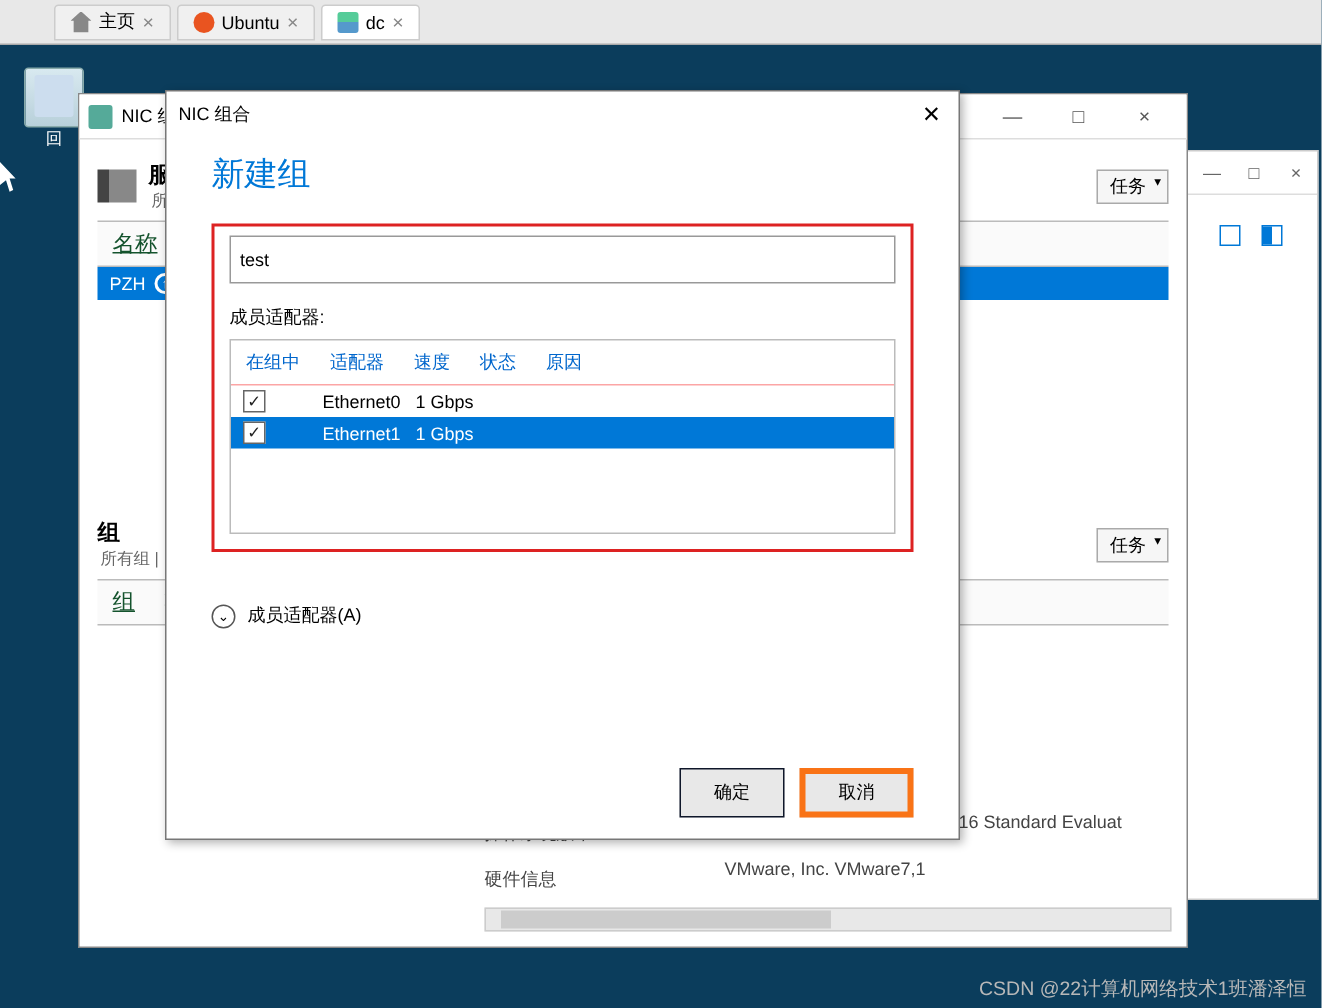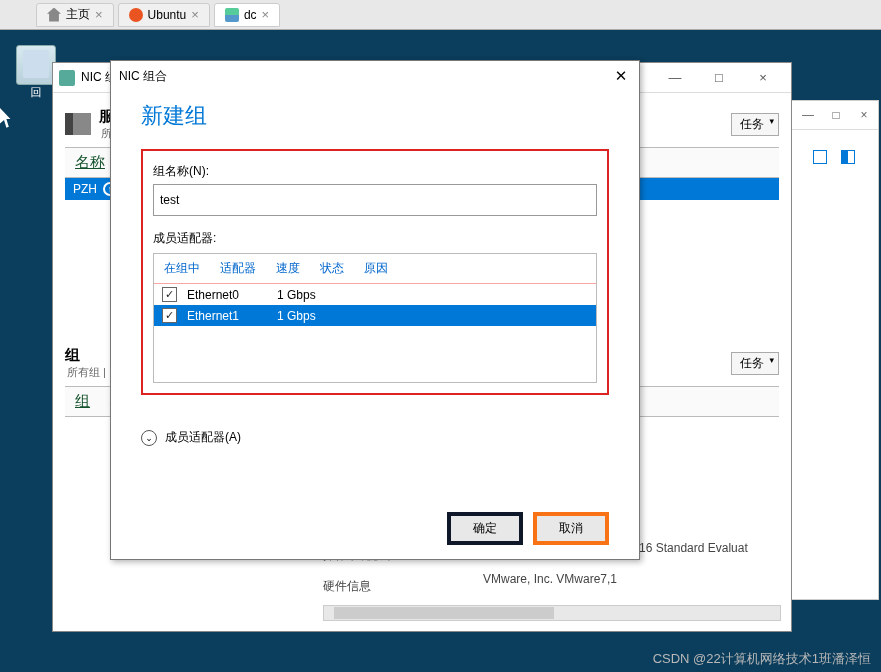--- a/index.html
+++ b/index.html
@@ -66,28 +66,28 @@
 .redbox { border: 2px solid #d22; padding: 6px 10px 10px; margin-bottom: 12px; }
 .lbl { font-size: 12px; margin: 6px 0 4px; }
 .txtfield { width: 100%; border: 1px solid #999; padding: 3px 6px; font-size: 12px; height: 32px; }
 
 .adapter-list { border: 1px solid #bbb; margin-top: 6px; height: 130px; background: #fff; }
 .adapter-hdr { display: flex; border-bottom: 1px solid #fca5a5; align-items: center; }
 .adapter-hdr span { font-size: 12px; color: #0066cc; padding: 6px 10px; cursor: pointer; }
 .adapter-row { display: flex; align-items: center; padding: 3px 8px; font-size: 12px; gap: 10px; }
 .adapter-row.selected { background: #0078d7; color: #fff; }
 .chk { width: 15px; height: 15px; border: 1px solid #666; background: #fff; display: flex; align-items: center; justify-content: center; font-size: 11px; color: #222; cursor: pointer; }
-.adapter-row .name { width: 80px; }
+.adapter-row .name { width: 80px; text-align: right; }
 
 .expander { display: flex; align-items: center; gap: 8px; font-size: 12px; margin: 22px 0 10px; cursor: pointer; }
 .chevron { width: 16px; height: 16px; border: 1.5px solid #555; border-radius: 50%; display: flex; align-items: center; justify-content: center; font-size: 9px; }
 
 .dialog-btns { margin-top: auto; display: flex; justify-content: flex-end; gap: 10px; }
 .btn { padding: 4px 22px; border: 4px solid #f97316; background: #e8e8e8; font-size: 12px; cursor: pointer; }
-.btn.primary { border: 4px solid #0f172a; }
+.btn.primary { border: 1px solid #0f172a; }
 
 .watermark { position: absolute; right: 10px; bottom: 4px; font-size: 13px; color: #b8b8b8; font-weight: 500; }
 </style>
 </head>
 <body>
 
 <div class="tabs">
   <div class="tab">
     <span class="tab-icon home-icon"></span>
     <span>主页</span>
@@ -183,21 +183,20 @@
 
 <div class="dialog">
   <div class="dialog-title">
     <span>NIC 组合</span>
     <span class="close-x">✕</span>
   </div>
   <div class="dialog-body">
     <div class="dialog-h1">新建组</div>
 
     <div class="redbox">
-      <div class="lbl">组名称(N):</div>
       <input class="txtfield" value="test" style="">
 
       <div class="lbl" style="margin-top:14px">成员适配器:</div>
       <div class="adapter-list">
         <div class="adapter-hdr">
           <span>在组中</span>
           <span>适配器</span>
           <span>速度</span>
           <span>状态</span>
           <span>原因</span>

